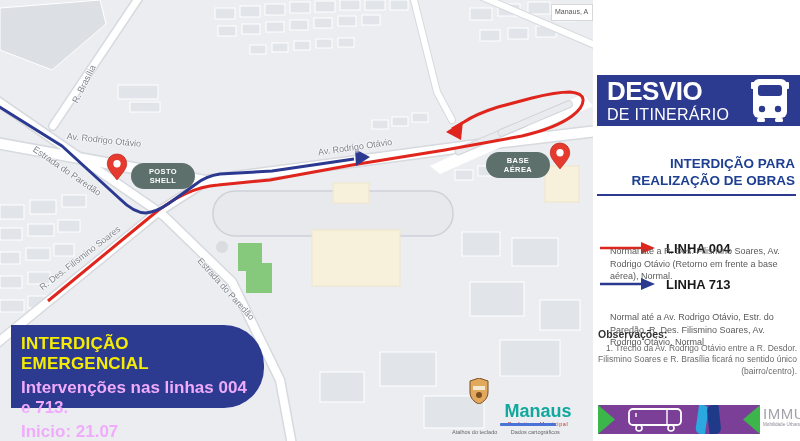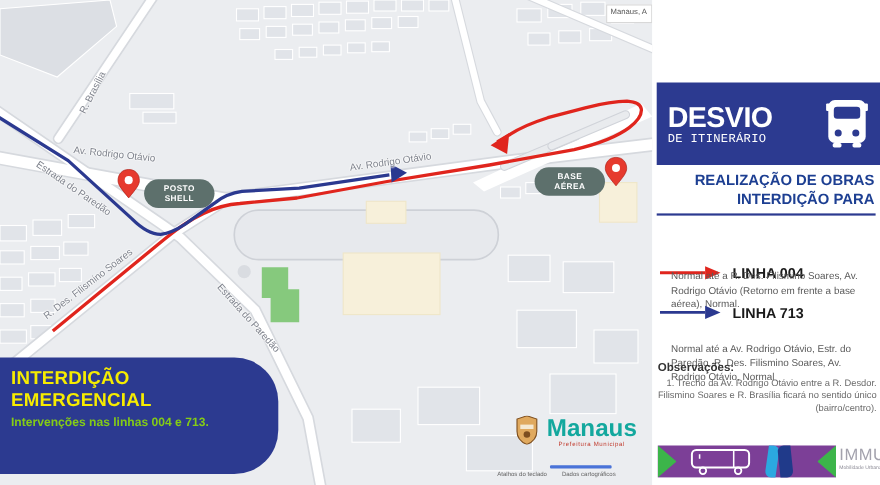--- a/index.html
+++ b/index.html
@@ -9,38 +9,38 @@
   
   .map{position:absolute;left:0;top:0;width:593px;height:441px;background:#ebedf0;overflow:hidden;}
   .map svg{position:absolute;left:0;top:0;}
   .street{position:absolute;font-size:9px;color:#7e828c;white-space:nowrap;
           text-shadow:0 0 2px #fff,0 0 2px #fff,0 0 2px #fff,0 0 2px #fff;}
   .searchbox{position:absolute;left:551px;top:4px;width:42px;height:17px;background:#fff;
              border:1px solid #d8d8d8;font-size:7px;color:#555;padding:3px 3px;white-space:nowrap;overflow:hidden;}
   .poi{position:absolute;width:64px;background:var(--poi_pill);color:#fff;border-radius:16px;
        font-size:7.5px;font-weight:bold;text-align:center;line-height:1.2;padding:4px 0;letter-spacing:.4px;}
   .pin{position:absolute;width:22px;height:28px;}
-  .notice-box{position:absolute;left:0;top:325px;width:253px;height:106px;background:var(--panel_blue);
+  .notice-box{position:absolute;left:11px;top:325px;width:253px;height:83px;background:var(--panel_blue);
               border-radius:0 40px 40px 0;padding:9px 10px 0 10px;}
   .notice-title{color:var(--highlight_yellow);font-weight:bold;font-size:17px;letter-spacing:.2px;}
-  .notice-line{color:#84cc16;font-weight:bold;font-size:11px;margin-top:4px;}
+  .notice-line{color:#f0abfc;font-weight:bold;font-size:17px;margin-top:4px;}
   .city-logo{position:absolute;left:468px;top:378px;width:140px;text-align:center;}
-  .city-name{color:var(--manaus_teal);font-weight:bold;font-size:22px;line-height:1;}
+  .city-name{color:var(--manaus_teal);font-weight:bold;font-size:18px;line-height:1;margin-top:24px;}
   .city-sub{color:#c0392b;font-size:5.5px;letter-spacing:.6px;margin-top:1px;}
   .attribution{position:absolute;left:452px;top:429px;font-size:5.5px;color:#666;white-space:nowrap;}
   .attribution span{margin-right:12px;}
   .attr-link-bar{position:absolute;left:500px;top:423px;width:56px;height:3px;background:#4a73d8;border-radius:1px;}
 
   
   .panel{position:absolute;left:593px;top:0;width:207px;height:441px;background:#fff;}
-  .panel-header{position:absolute;left:4px;right:0;top:75px;height:75px;background:var(--panel_blue);
+  .panel-header{position:absolute;left:4px;right:0;top:75px;height:51px;background:var(--panel_blue);
                 display:flex;align-items:center;padding:0 10px;}
   .ph-text{flex:1;color:#fff;}
   .ph-title{font-size:26px;font-weight:bold;letter-spacing:-.5px;line-height:1;}
-  .ph-sub{font-size:11px;margin-top:2px;letter-spacing:.3px;font-family:Liberation Mono, monospace;}
+  .ph-sub{font-size:16px;margin-top:2px;letter-spacing:.3px;}
   .section-title{position:absolute;left:4px;right:5px;top:156px;text-align:right;
                  color:var(--text_blue);font-weight:bold;font-size:13.5px;line-height:1.25;}
   .section-rule{position:absolute;left:4px;right:4px;top:194px;height:2px;background:var(--panel_blue);}
   .line-row{position:absolute;left:5px;right:4px;display:flex;align-items:center;}
   .line-label{font-weight:bold;font-size:13px;color:#1a1a1a;margin-left:10px;}
   .line-desc{position:absolute;left:5px;right:2px;font-size:9px;color:#5a5a5a;line-height:1.4;margin-left:12px;}
   .obs-title{position:absolute;left:5px;top:328px;font-weight:bold;font-size:10.5px;color:#333;}
   .obs-item{position:absolute;left:5px;right:3px;font-size:8.5px;color:#6a6a6a;line-height:1.35;}
   .route-red{stroke:var(--route_red);}
   .route-blue{stroke:var(--route_blue);}
@@ -189,20 +189,21 @@
       <div>AÉREA</div>
     </div>
     <svg class="pin" style="left:549px;top:142px;" viewBox="0 0 20 26">
       <path d="M10,1 C4.5,1 1,5 1,10.2 C1,14 3.5,17 10,25 C16.5,17 19,14 19,10.2 C19,5 15.5,1 10,1 Z" fill="#e63a2e" stroke="#b02018" stroke-width="0.6"></path>
       <circle cx="10" cy="10" r="3.4" fill="#fff"></circle>
     </svg>
 
     <div class="notice-box">
       <div class="notice-title">INTERDIÇÃO EMERGENCIAL</div>
       <div class="notice-line">Intervenções nas linhas 004 e 713.</div>
+      <div class="notice-line">Inicio: 21.07</div>
     </div>
 
     <div class="city-logo">
       <svg width="22" height="26" viewBox="0 0 22 26">
         <path d="M11,0 L20,3 V14 C20,20 16,24 11,26 C6,24 2,20 2,14 V3 Z" fill="#e0a95e" stroke="#7d4e1f" stroke-width="1"></path>
         <rect x="5" y="8" width="12" height="4" fill="#f5e9d2"></rect>
         <circle cx="11" cy="17" r="3" fill="#7d4e1f"></circle>
       </svg>
       <div class="city-name">Manaus</div>
       <div class="city-sub">Prefeitura Municipal</div>
@@ -227,22 +228,22 @@
         <rect x="3" y="1" width="34" height="39" rx="6" fill="#fff"></rect>
         <rect x="8" y="7" width="24" height="11" rx="3" fill="#2c3a90"></rect>
         <circle cx="12" cy="31" r="3.2" fill="#2c3a90"></circle>
         <circle cx="28" cy="31" r="3.2" fill="#2c3a90"></circle>
         <rect x="7" y="40" width="8" height="4" rx="1.5" fill="#fff"></rect>
         <rect x="25" y="40" width="8" height="4" rx="1.5" fill="#fff"></rect>
       </svg>
     </div>
 
     <div class="section-title">
+      <div>INTERDIÇÃO PARA</div>
       <div>REALIZAÇÃO DE OBRAS</div>
-      <div>INTERDIÇÃO PARA</div>
     </div>
     <div class="section-rule"></div>
 
     <div class="line-row" style="top:222px;margin-top:18px;">
       <svg width="58" height="16" viewBox="0 0 58 16">
         <line x1="2" y1="8" x2="43" y2="8" class="route-red" stroke-width="2.6"></line>
         <polygon points="43,2 57,8 43,14" class="arrow-red"></polygon>
       </svg>
       <span class="line-label">LINHA 004</span>
     </div>

